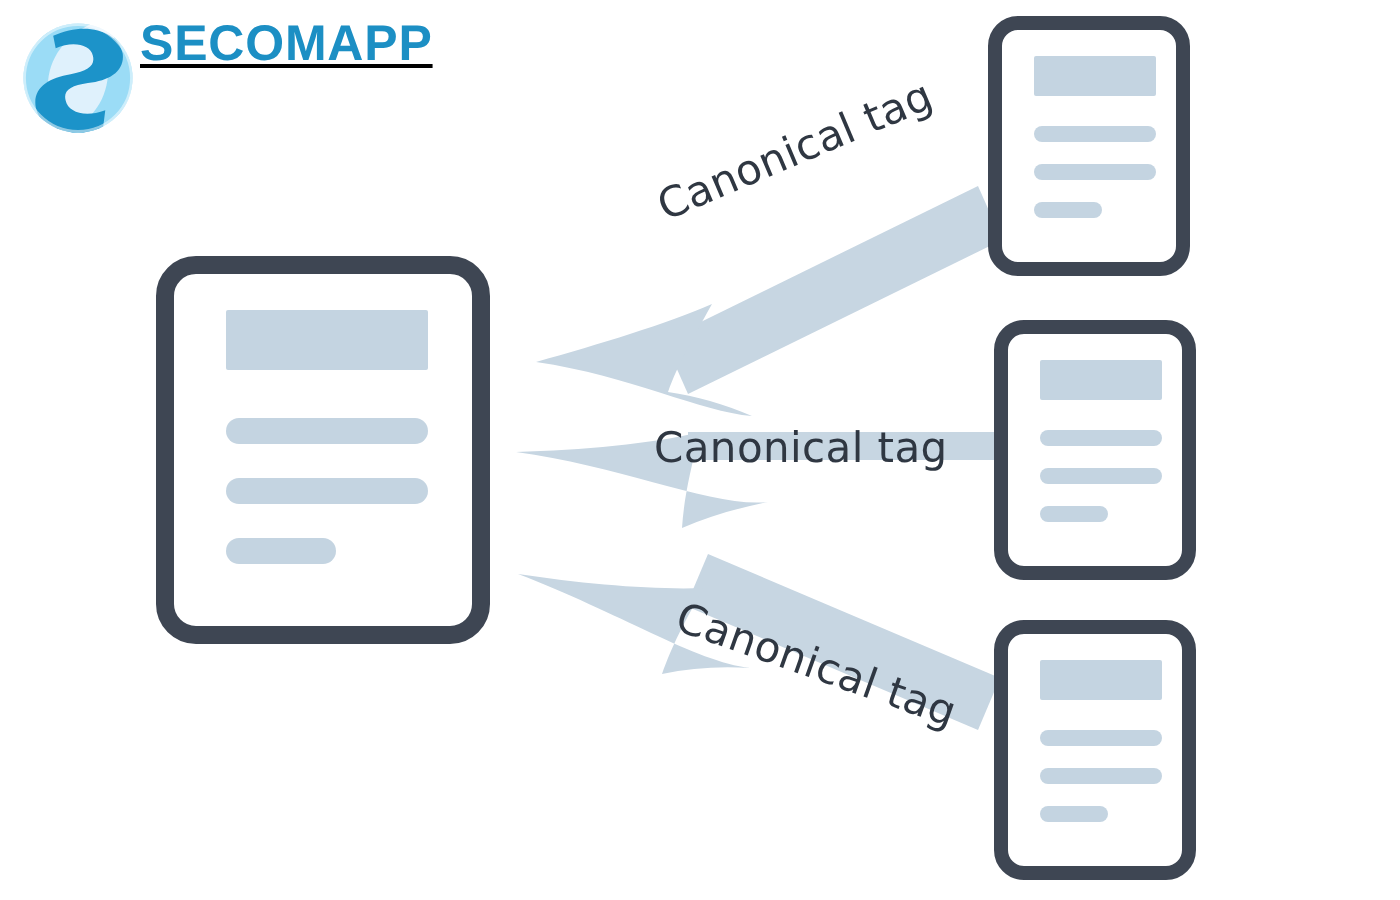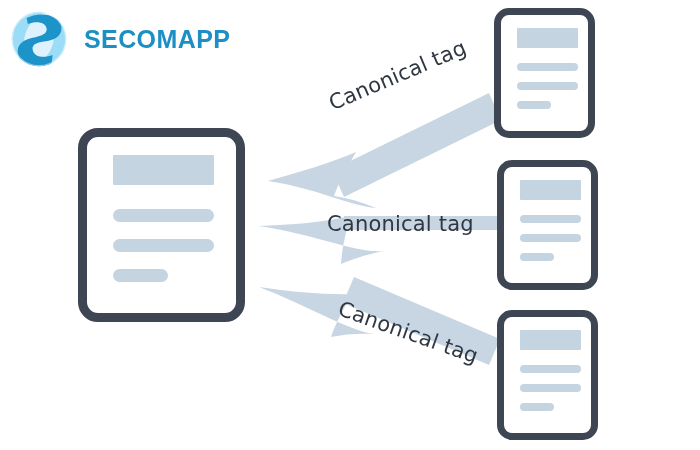--- a/index.html
+++ b/index.html
@@ -19,22 +19,22 @@
     height: 450px;
     background: #ffffff;
   }
 
   
   .brand {
     position: absolute;
     left: 8px;
     top: 8px;
     display: flex;
-    align-items: center;
-    gap: 14px;
+    align-items: flex-start;
+    text-decoration: underline;
   }
   .brand-mark {
     width: 62px;
     height: 62px;
     display: block;
   }
   .brand-text {
     font-family: "Liberation Sans", sans-serif;
     font-size: 25px;
     font-weight: bold;

